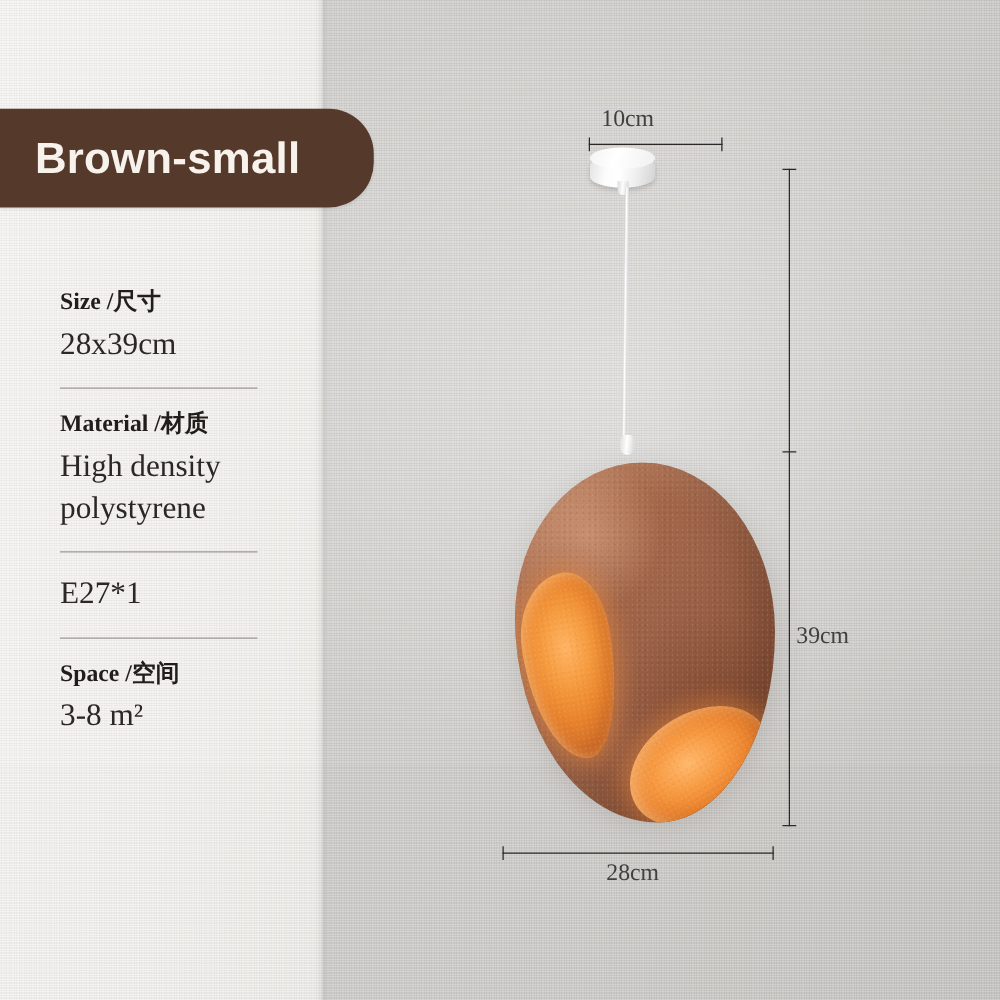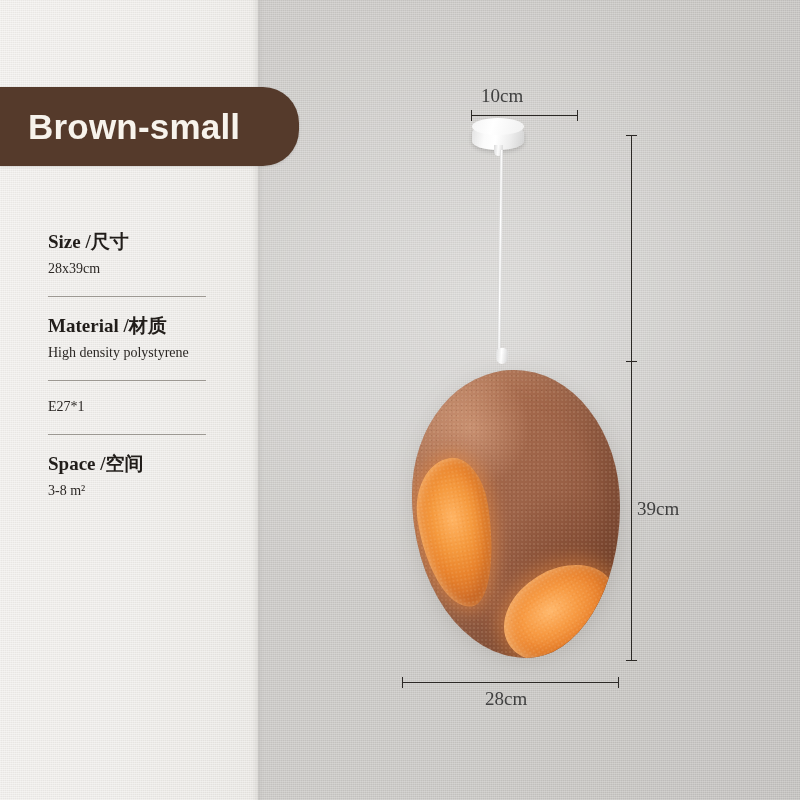--- a/index.html
+++ b/index.html
@@ -88,21 +88,21 @@
   }
   .spec-item { position: relative; }
   .spec-head {
     font-size: 19px;
     font-weight: 700;
     color: #211d1a;
     line-height: 1.25;
     white-space: nowrap;
   }
   .spec-value {
-    font-size: 14px;
+    font-size: 25px;
     font-weight: 400;
     color: #2b2724;
     line-height: 1.30;
     margin-top: 6px;
   }
   .spec-rule {
     width: 158px;
     height: 1px;
     background: #9c9892;
     margin: 18px 0 17px 0;

